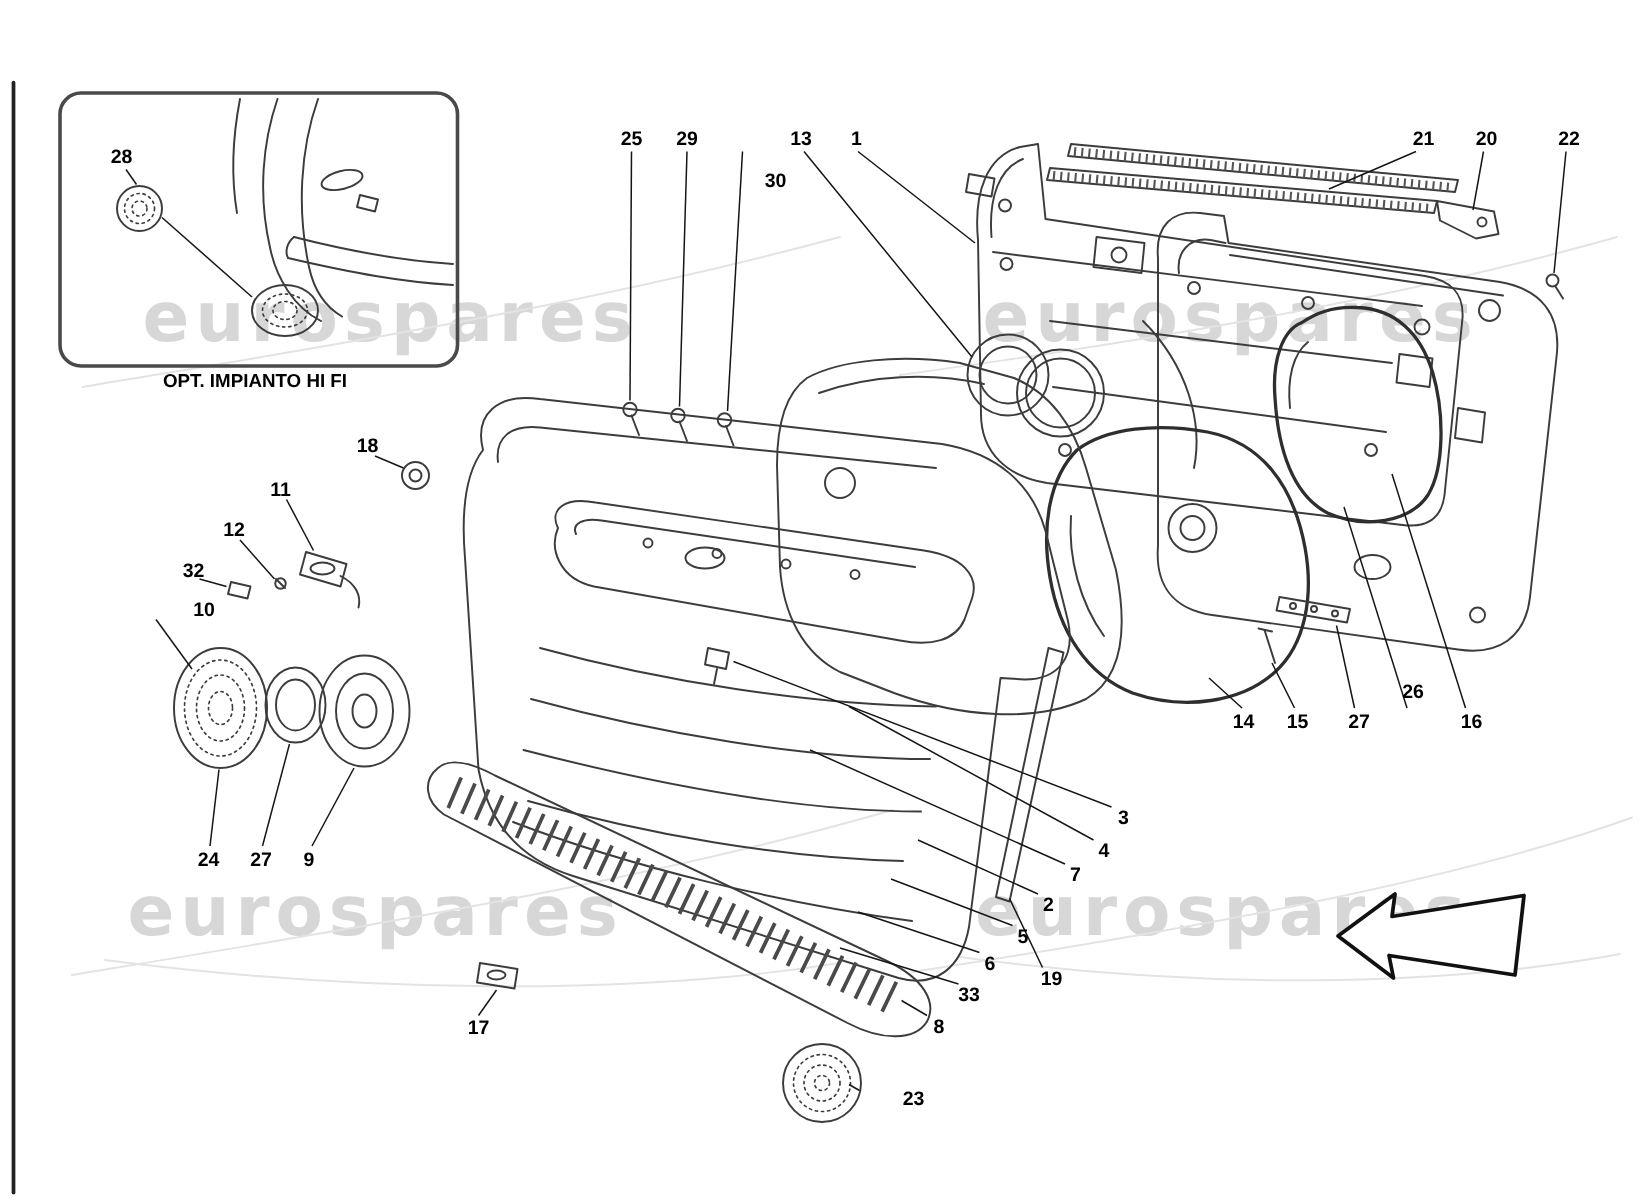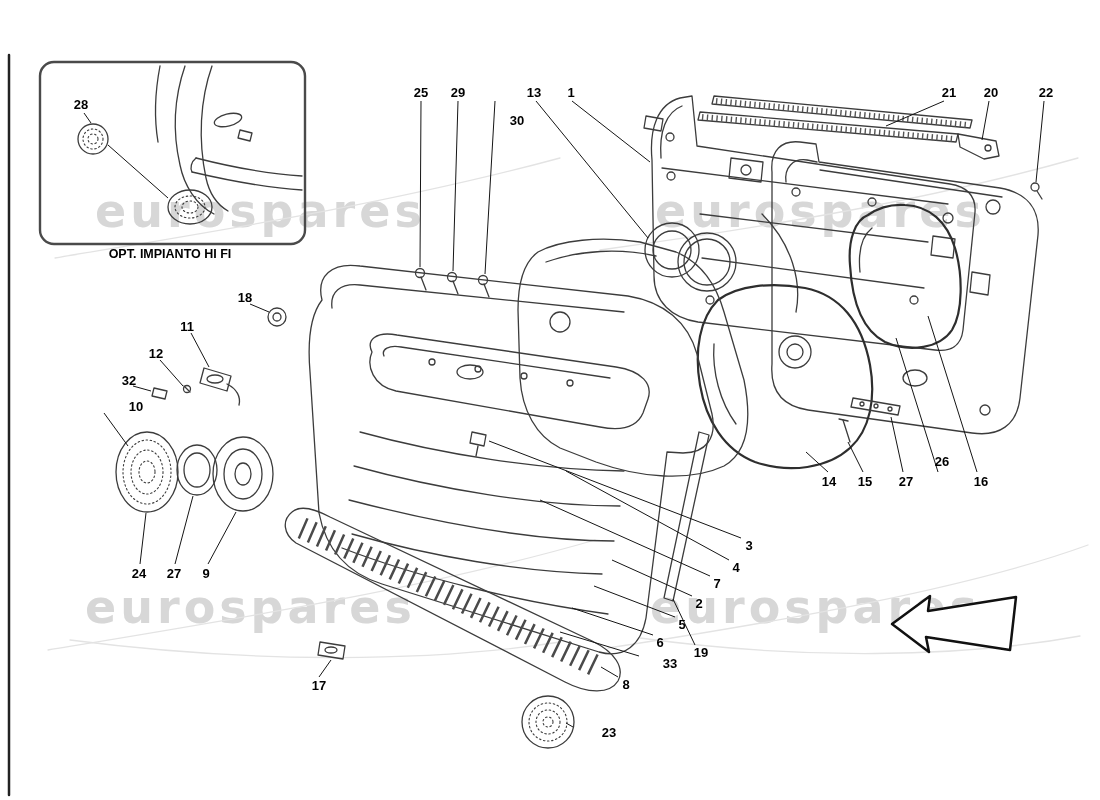--- a/index.html
+++ b/index.html
@@ -319,20 +319,20 @@
       <div class="callout" style="left: 865px; top: 481px;">15</div>
       <div class="callout" style="left: 906px; top: 481px;">27</div>
       <div class="callout" style="left: 942px; top: 461px;">26</div>
       <div class="callout" style="left: 981px; top: 481px;">16</div>
       <div class="callout" style="left: 749px; top: 545px;">3</div>
       <div class="callout" style="left: 736px; top: 567px;">4</div>
       <div class="callout" style="left: 717px; top: 583px;">7</div>
       <div class="callout" style="left: 699px; top: 603px;">2</div>
       <div class="callout" style="left: 682px; top: 624px;">5</div>
       <div class="callout" style="left: 660px; top: 642px;">6</div>
-      <div class="callout" style="left: 646px; top: 663px; margin-left: 24px;">33</div>
+      <div class="callout" style="left: 646px; top: 663px;">33</div>
       <div class="callout" style="left: 701px; top: 652px;">19</div>
       <div class="callout" style="left: 626px; top: 684px;">8</div>
       <div class="callout" style="left: 319px; top: 685px;">17</div>
       <div class="callout" style="left: 581px; top: 732px; margin-left: 28px;">23</div>
     </div>
 
 </div>
 
 </body></html>

